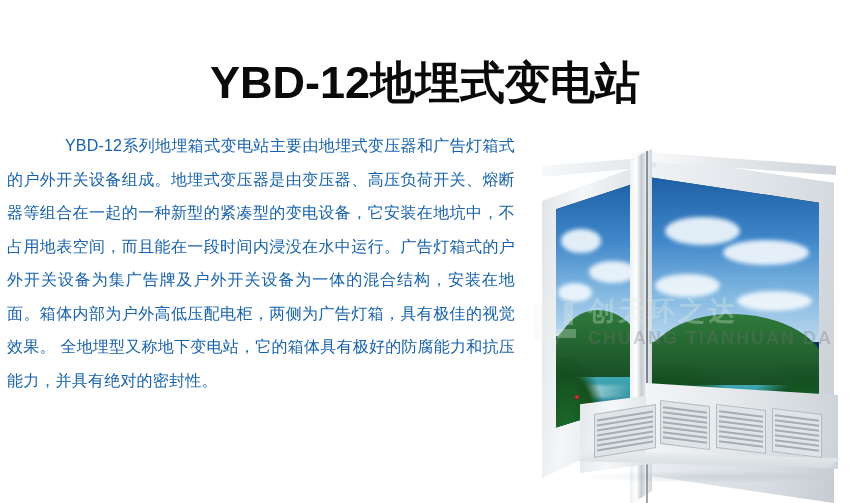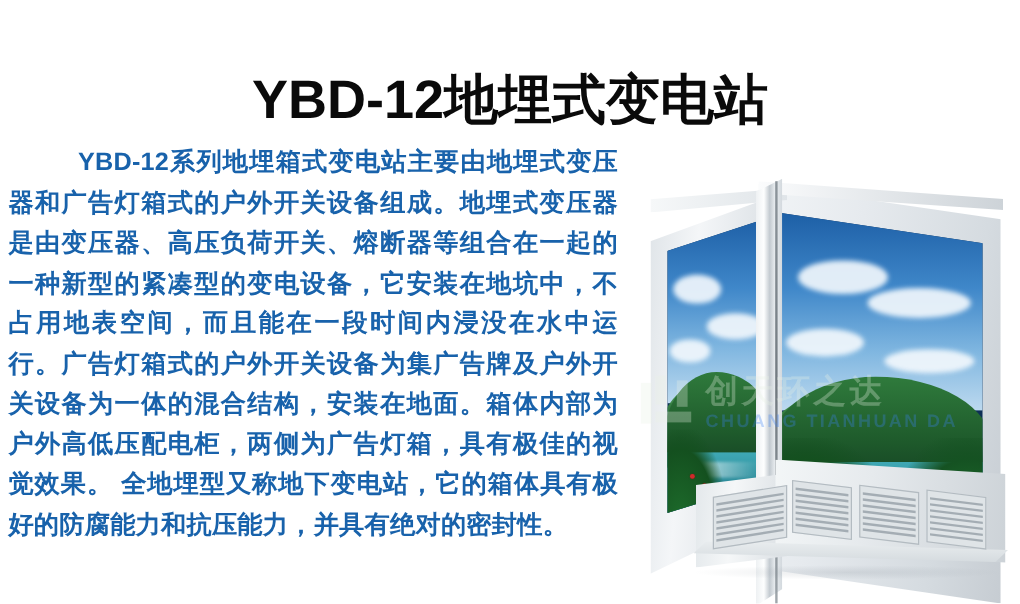--- a/index.html
+++ b/index.html
@@ -17,25 +17,25 @@
     position:absolute;left:0;top:26px;width:850px;
     text-align:center;
     font-size:45px;line-height:52px;
     font-weight:700;color:#0a0a0a;
     letter-spacing:0px;
     white-space:nowrap;
   }
 
   
   #body-copy{
-    position:absolute;left:7px;top:88px;width:508px;
+    position:absolute;left:7px;top:98px;width:508px;
     color:#1862ab;
-    font-size:21px;
+    font-size:16px;
     line-height:33.5px;
-    font-weight:700;
+    font-weight:400;
     text-indent:58px;
     text-align:justify;
     text-justify:inter-ideograph;
     word-break:break-all;
     letter-spacing:0.2px;
   }
 
   
   #photo{
     position:absolute;left:520px;top:104px;width:325px;height:340px;
@@ -150,31 +150,31 @@
     border:1px solid #b3bbc1;
     overflow:hidden;
     display:flex;flex-direction:column;justify-content:space-evenly;
     padding:2px 2px;
     box-sizing:border-box;
   }
   .louvre i{display:block;height:2px;background:#9aa3aa;opacity:.85;}
 
   
   #watermark{
-    position:absolute;left:14px;top:164px;width:300px;height:74px;
+    position:absolute;left:14px;top:150px;width:300px;height:74px;
     pointer-events:none;opacity:.30;
     display:flex;align-items:center;gap:8px;
   }
   #wm-mark{
     width:46px;height:46px;flex:0 0 46px;position:relative;
   }
   #wm-mark span{position:absolute;background:#eaf2e6;}
   #wm-text{display:flex;flex-direction:column;line-height:1;}
   #wm-cn{font-size:27px;color:#e8f1e4;font-weight:700;letter-spacing:3px;}
-  #wm-en{font-size:15px;color:#3b82f6;font-weight:700;letter-spacing:2px;margin-top:4px;}
+  #wm-en{font-size:18px;color:#737373;font-weight:700;letter-spacing:2px;margin-top:4px;}
 
   
   #shadow{
     position:absolute;left:60px;top:336px;width:252px;height:12px;
     background:radial-gradient(ellipse at 50% 50%,rgba(120,130,140,.18) 0%,rgba(255,255,255,0) 72%);
   }
 </style>
 </head>
 <body>
 

